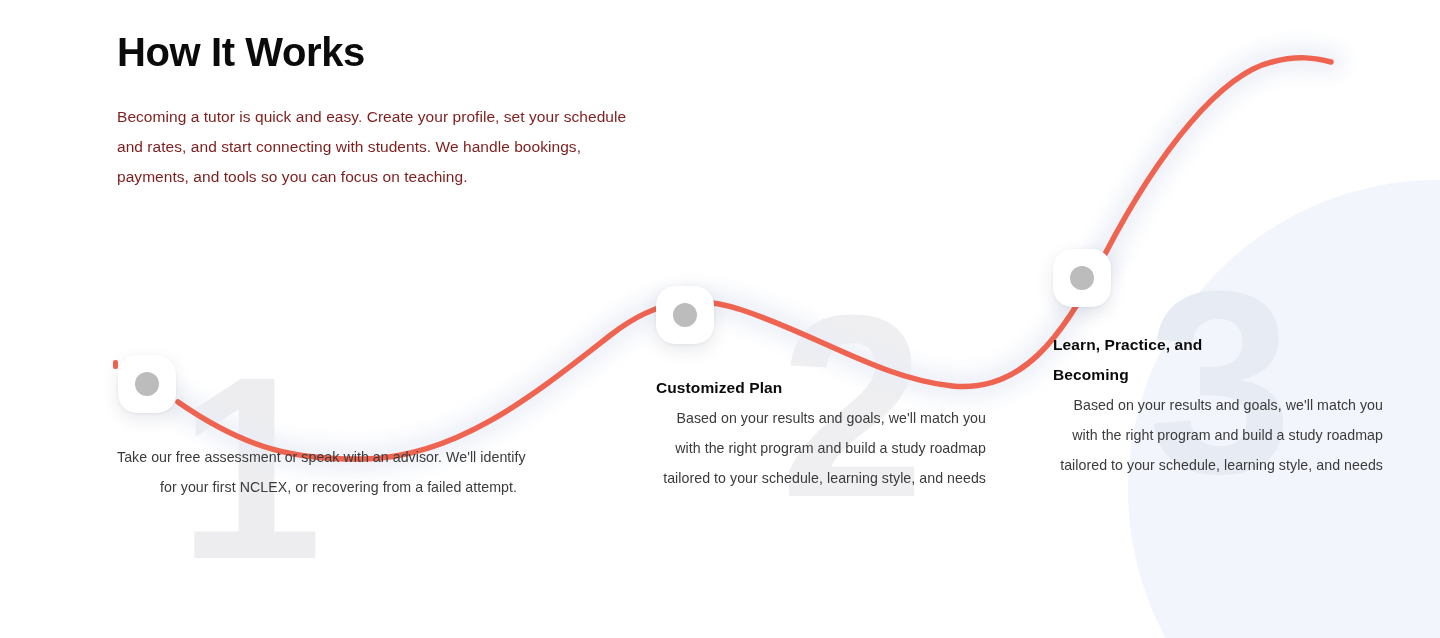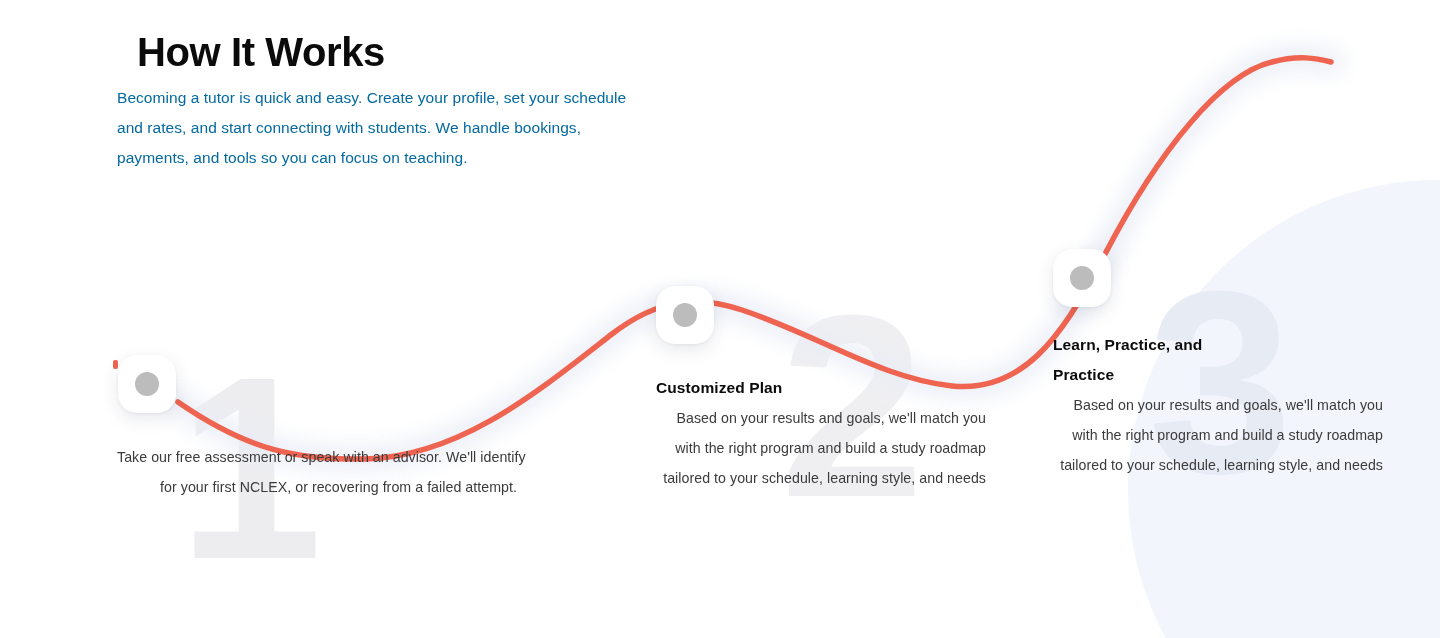--- a/index.html
+++ b/index.html
@@ -54,27 +54,26 @@
   }
 
   
   .header { position: absolute; left: 117px; top: 30px; z-index: 5; width: 600px; }
   .page-title {
     font-size: 40px;
     font-weight: 700;
     color: #0B0B0B;
     letter-spacing: -0.4px;
     line-height: 1.1;
-    margin-left: 20px;
   }
   .intro {
-    margin-top: 9px;
+    margin-top: 28px;
     font-size: 15.5px;
     line-height: 30px;
-    color: #0369a1;
+    color: #7f1d1d;
     max-width: 530px;
     letter-spacing: 0.05px;
   }
 
   
   .marker {
     position: absolute;
     width: 58px;
     height: 58px;
     border-radius: 19px;
@@ -183,21 +182,21 @@
     <div class="step-title">Customized Plan</div>
     <div class="step-body">
       <span class="ln">Based on your results and goals, we'll match you</span>
       <span class="ln">with the right program and build a study roadmap</span>
       <span class="ln">tailored to your schedule, learning style, and needs</span>
     </div>
   </div>
 
   <div class="step step-3">
     <div class="step-title">Learn, Practice, and</div>
-    <div class="step-title">Practice</div>
+    <div class="step-title">Becoming</div>
     <div class="step-body">
       <span class="ln">Based on your results and goals, we'll match you</span>
       <span class="ln">with the right program and build a study roadmap</span>
       <span class="ln">tailored to your schedule, learning style, and needs</span>
     </div>
   </div>
 
 </div>
 
 </body></html>

